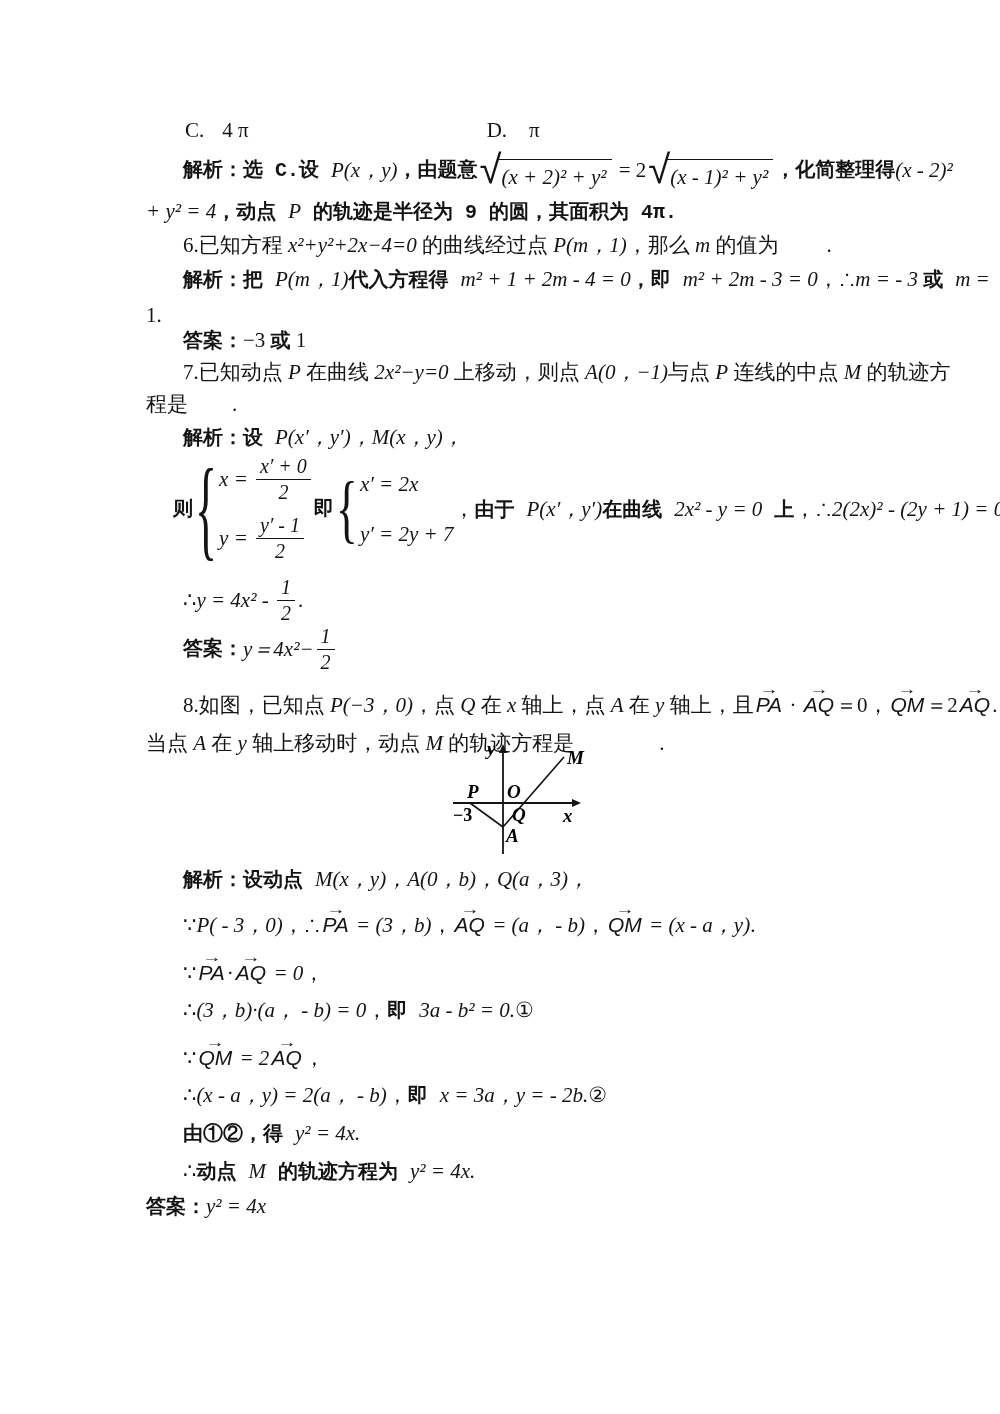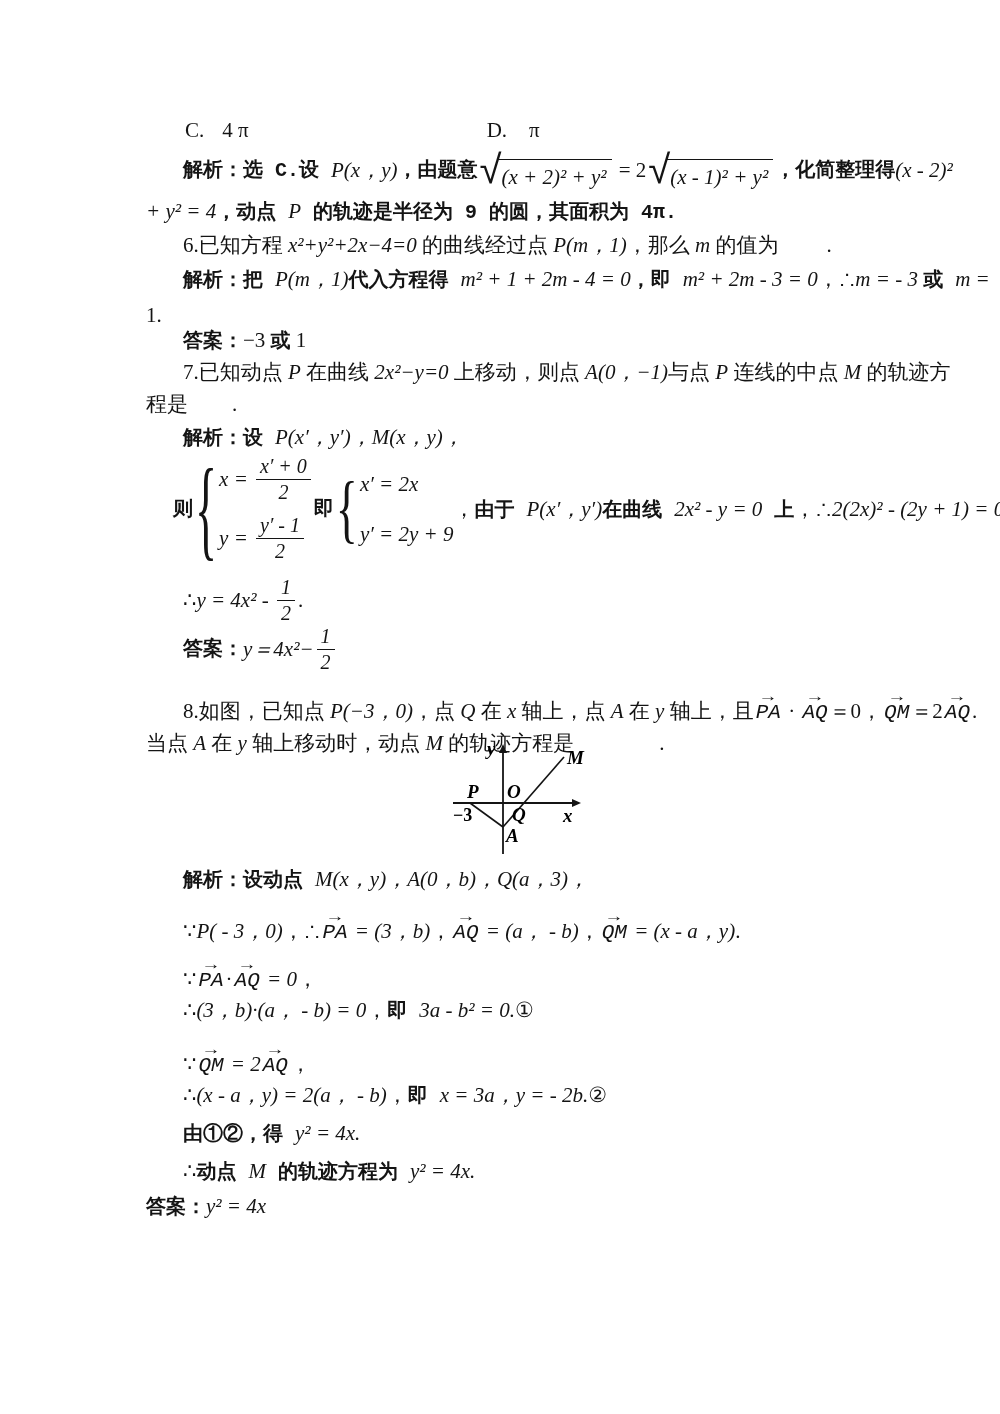--- a/index.html
+++ b/index.html
@@ -20,22 +20,22 @@
     font-size:21px;
     line-height:1.25;
   }
   .line.center{align-items:center;}
   .run{white-space:pre;}
   .run.cn{font-family:Liberation Mono, monospace;font-weight:700;font-size:20px;}
   .run.song{font-family:"Liberation Serif",serif;font-weight:400;}
   .run.rm{font-family:"Liberation Serif",serif;font-style:normal;}
   .run.it{font-family:"Liberation Serif",serif;font-style:italic;text-align:center;}
   .run.vec{
-    font-family:Liberation Mono, monospace;font-style:italic;
-    position:relative;display:inline-block;margin:12px 2px;
+    font-family:Liberation Sans, sans-serif;font-style:italic;
+    position:relative;display:inline-block;margin:4px 2px;
   }
   .run.vec::before{
     content:"\2192";
     position:absolute;left:50%;top:-0.80em;
     transform:translateX(-50%) scaleX(1.25);
     font-size:0.72em;font-style:normal;
   }
   .gap{display:inline-block;height:1px;}
   .frac{
     display:inline-flex;flex-direction:column;align-items:center;
@@ -104,21 +104,21 @@
         <span class="frac">
           <span class="num">y′ - 1</span>
           <span class="den">2</span>
         </span>
       </span>
     </span>
     <span class="run cn">即</span>
     <span class="brace b2">{</span>
     <span class="sys-col col2">
       <span class="run it">x′ = 2x</span>
-      <span class="run it">y′ = 2y + 9</span>
+      <span class="run it">y′ = 2y + 7</span>
     </span>
     <span class="sys-tail"><span class="run rm">，</span><span class="run cn">由于 </span><span class="run it">P(x′，y′)</span><span class="run cn">在曲线 </span><span class="run it">2x² - y = 0</span><span class="run cn"> 上</span><span class="run rm">，∴</span><span class="run it">2(2x)² - (2y + 1) = 0</span><span class="run rm">，</span></span>
   </div>
 
   <div class="line center" style="left:183px;top:577px"><span class="run rm">∴</span><span class="run it">y = 4x² - </span><span class="frac"><span class="num">1</span><span class="den">2</span></span><span class="run rm">.</span></div>
   <div class="line center" style="left:183px;top:626px"><span class="run cn">答案：</span><span class="run it">y＝4x²−</span><span class="frac"><span class="num">1</span><span class="den">2</span></span></div>
 
   <div class="line" style="left:183px;top:688px"><span class="run song">8.如图，已知点 </span><span class="run it">P(−3，0)</span><span class="run song">，点 </span><span class="run it">Q</span><span class="run song"> 在 </span><span class="run it">x</span><span class="run song"> 轴上，点 </span><span class="run it">A</span><span class="run song"> 在 </span><span class="run it">y</span><span class="run song"> 轴上，且</span><span class="run vec">PA</span><span class="run rm"> · </span><span class="run vec">AQ</span><span class="run rm">＝0</span><span class="run song">，</span><span class="run vec">QM</span><span class="run rm">＝2</span><span class="run vec">AQ</span><span class="run rm">.</span></div>
   <div class="line" style="left:146px;top:730px"><span class="run song">当点 </span><span class="run it">A</span><span class="run song"> 在 </span><span class="run it">y</span><span class="run song"> 轴上移动时，动点 </span><span class="run it">M</span><span class="run song"> 的轨迹方程是</span><span class="gap" style="width: 85px;"></span><span class="run rm">.</span></div>
 

